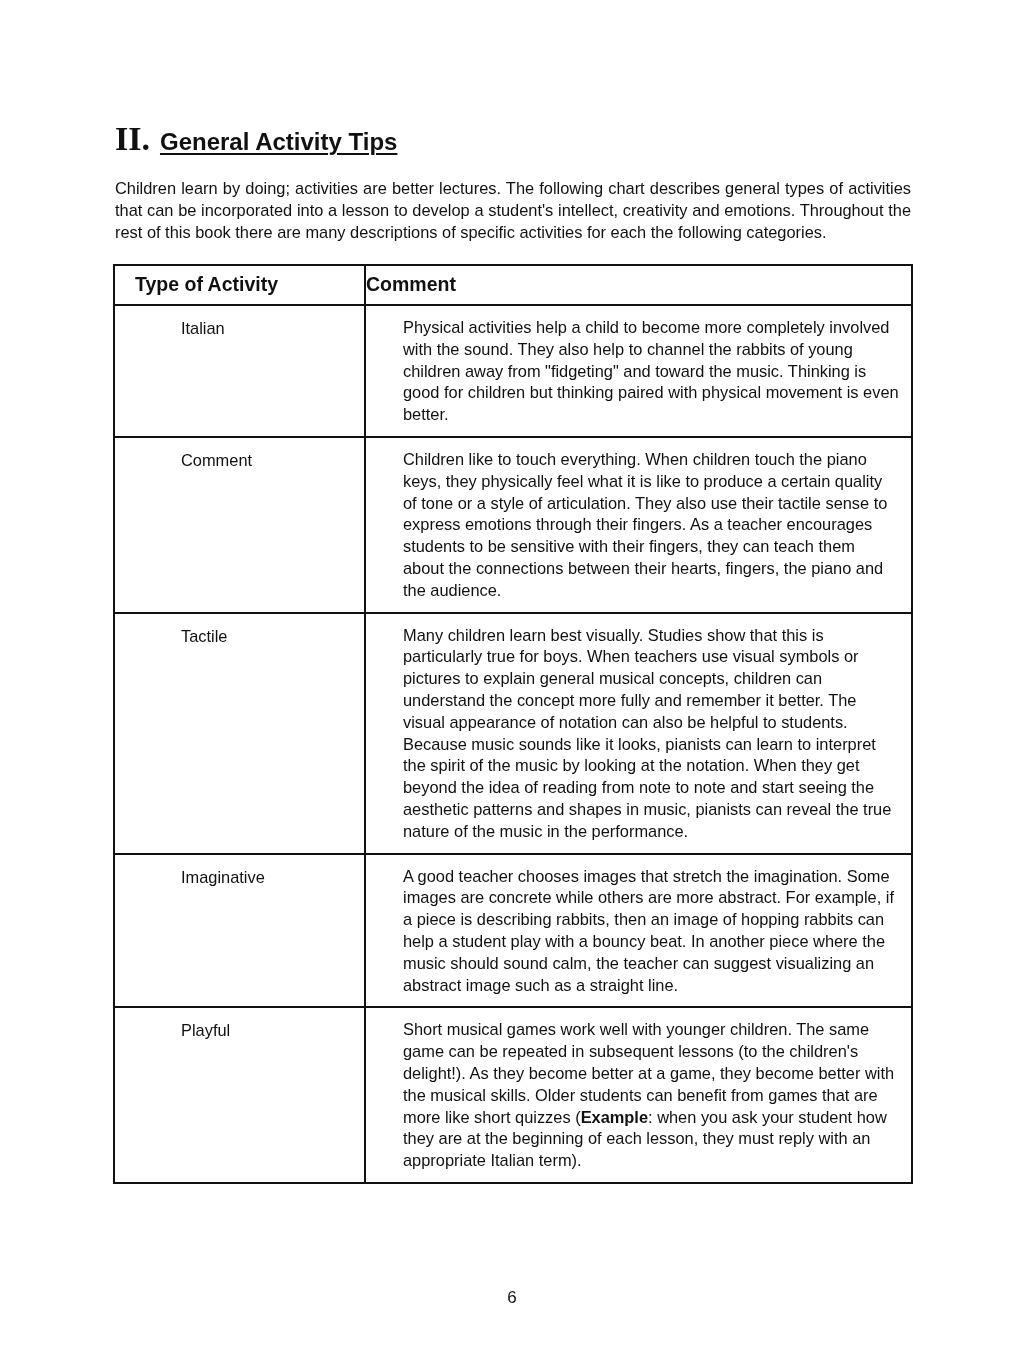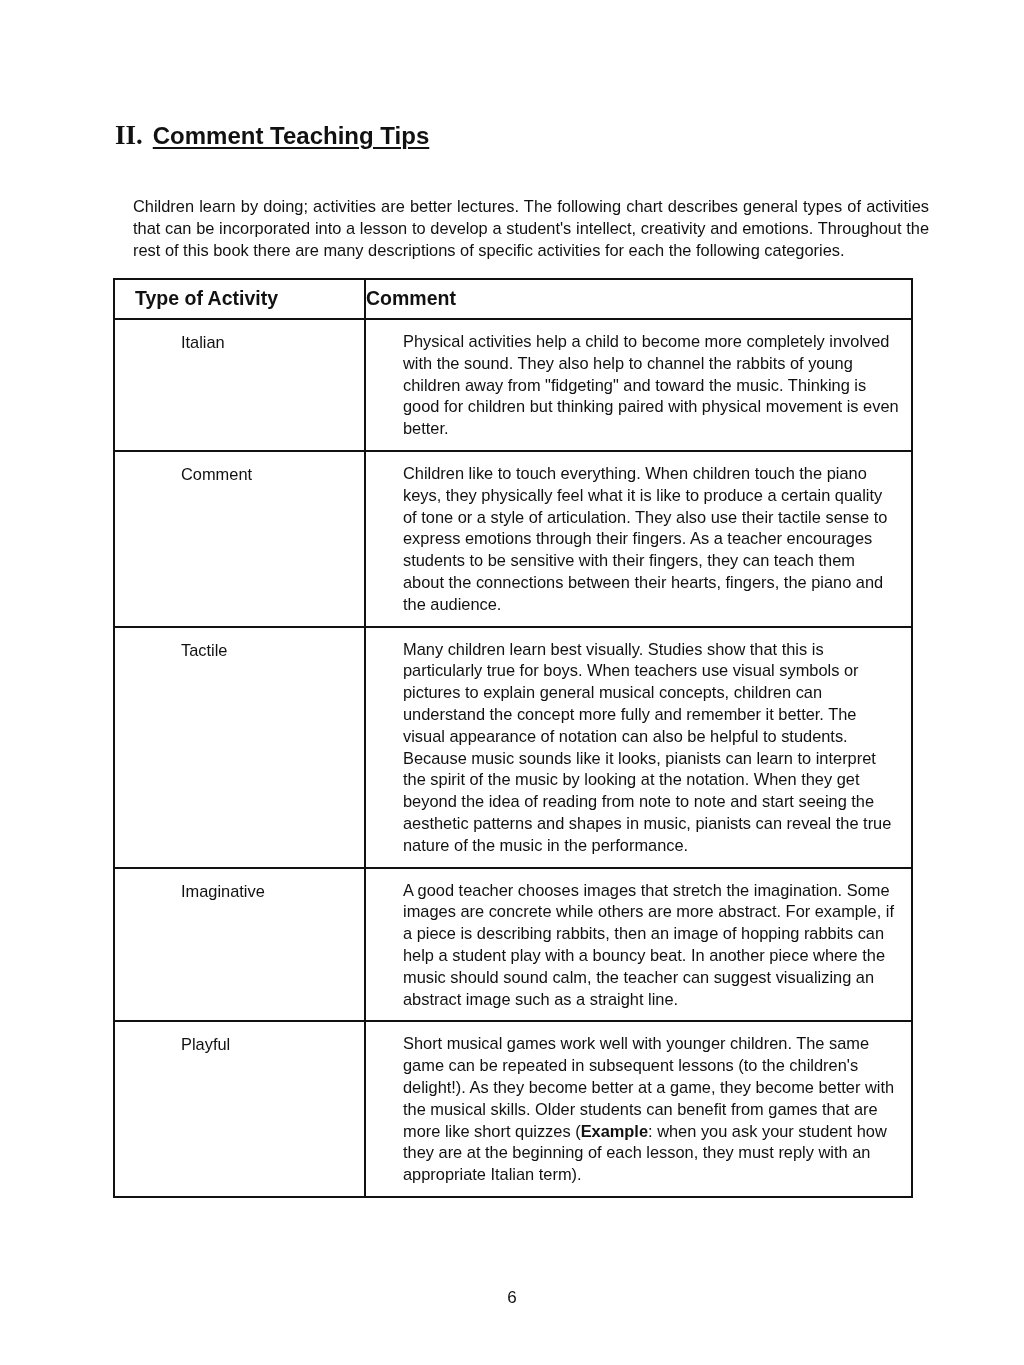--- a/index.html
+++ b/index.html
@@ -4,50 +4,50 @@
   <style>
     html, body { margin: 0; padding: 0; background: #ffffff; }
     body {
       width: 1024px; height: 1365px; position: relative; overflow: hidden;
       font-family: "Liberation Sans", sans-serif; color: #111;
     }
     .heading {
       position: absolute; left: 115px; top: 120px;
       font-size: 24px; font-weight: bold; white-space: nowrap;
     }
-    .heading .num { font-family: "Liberation Serif", serif; font-size: 27px; margin-right: 10px; }
+    .heading .num { font-family: "Liberation Serif", serif; font-size: 34px; margin-right: 10px; }
     .heading .title { text-decoration: underline; text-underline-offset: 3px; text-decoration-thickness: 2px; }
     .intro {
       position: absolute; left: 115px; top: 178px; width: 796px;
       font-size: 16.4px; line-height: 21.8px; text-align: justify;
     }
     table.chart {
-      position: absolute; left: 113px; top: 278px; width: 800px;
+      position: absolute; left: 113px; top: 264px; width: 800px;
       border-collapse: collapse; border: 2px solid #111;
       font-size: 16.4px; line-height: 21.8px;
     }
     table.chart th, table.chart td { border: 2px solid #111; vertical-align: top; }
     table.chart th { font-size: 19.5px; font-weight: bold; height: 38px; padding: 0; vertical-align: middle; }
     th.col-type { width: 229px; text-align: left; padding-left: 20px !important; }
     th.col-comment { text-align: left; }
     td.type-cell { padding: 12px 0 0 66px; }
     td.comment-cell { padding: 11px 12px 10px 37px; }
     .page-number {
       position: absolute; left: 0; width: 1024px; top: 1288px;
       text-align: center; font-size: 17px;
     }
   </style>
 </head>
 <body>
 
 <div class="heading">
-  <span class="num">II.</span><span class="title">Comment Teaching Tips</span>
+  <span class="num">II.</span><span class="title">General Activity Tips</span>
 </div>
 
-<p class="intro" style="margin:18px;">Children learn by doing; activities are better lectures. The following chart describes general types of activities that can be incorporated into a lesson to develop a student's intellect, creativity and emotions. Throughout the rest of this book there are many descriptions of specific activities for each the following categories.</p>
+<p class="intro" style="margin:0;">Children learn by doing; activities are better lectures. The following chart describes general types of activities that can be incorporated into a lesson to develop a student's intellect, creativity and emotions. Throughout the rest of this book there are many descriptions of specific activities for each the following categories.</p>
 
 <table class="chart">
   <thead>
     <tr>
       <th class="col-type">Type of Activity</th>
       <th class="col-comment">Comment</th>
     </tr>
   </thead>
   <tbody>
     <tr>

